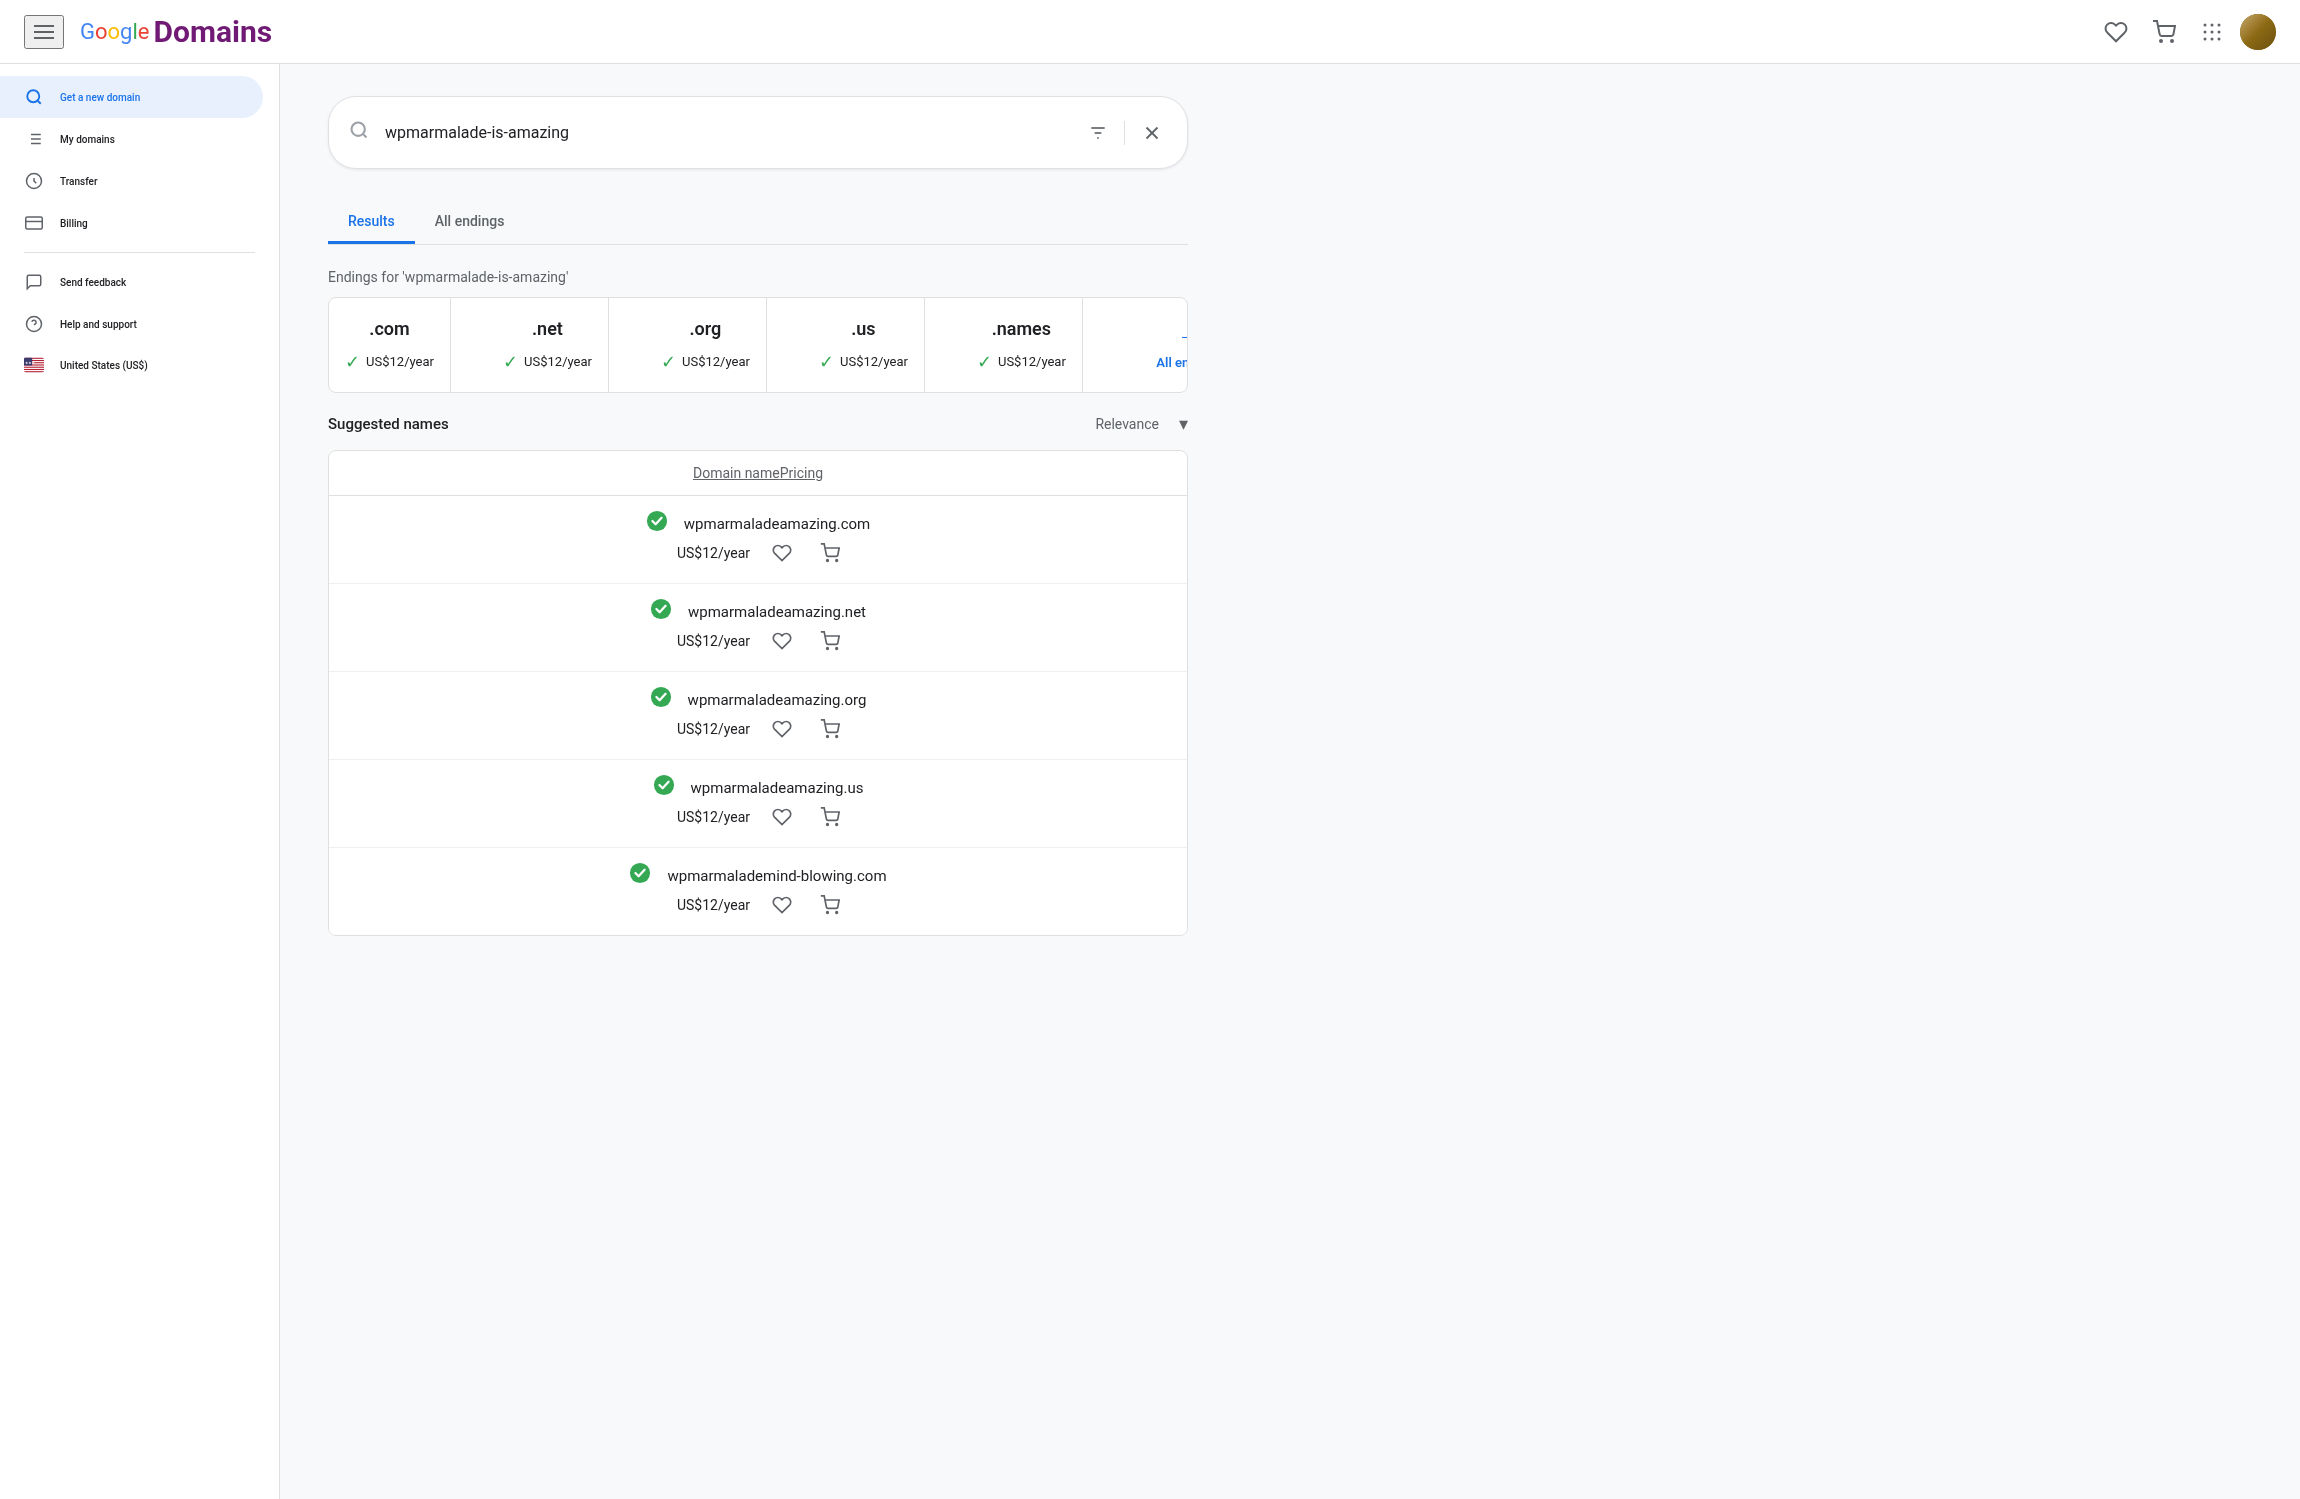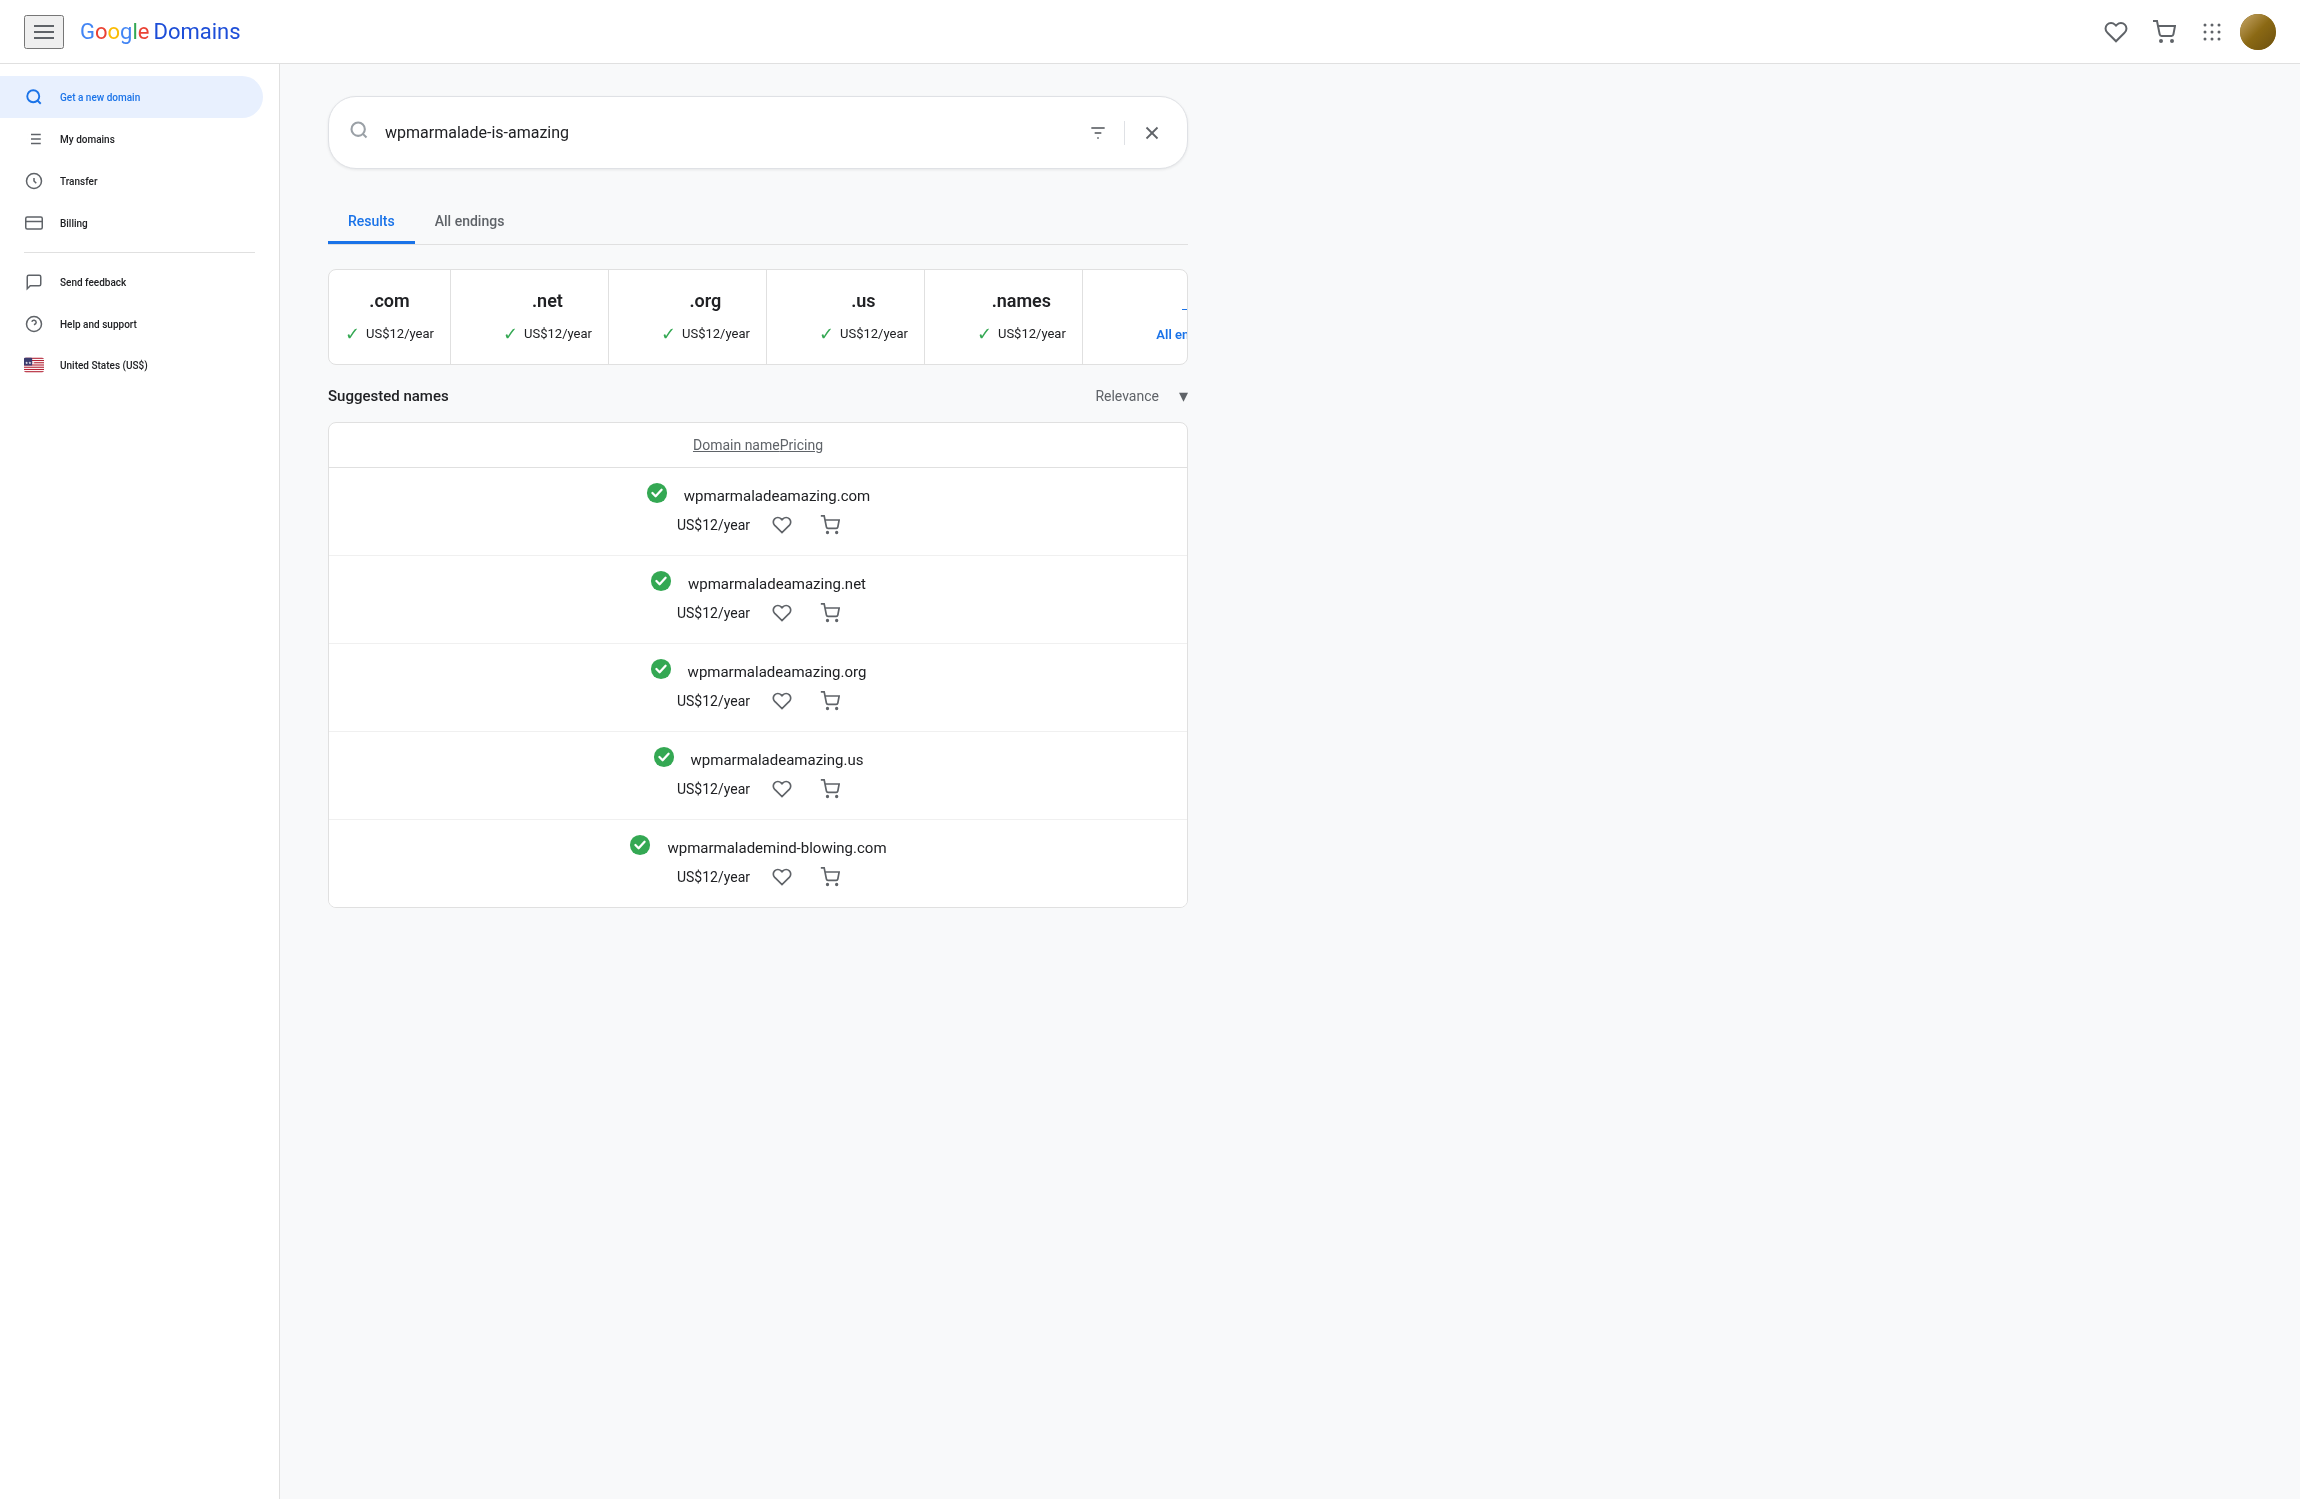--- a/index.html
+++ b/index.html
@@ -8,21 +8,21 @@
     
     .header {
       display: flex; align-items: center; justify-content: space-between;
       background: #fff; border-bottom: 1px solid #e0e0e0;
       padding: 0 24px; height: 64px; position: sticky; top: 0; z-index: 100;
     }
     .header-left { display: flex; align-items: center; gap: 16px; }
     .hamburger-icon { cursor: pointer; display: flex; flex-direction: column; gap: 4px; padding: 8px; }
     .hamburger-icon span { display: block; width: 20px; height: 2px; background: #5f6368; }
     .logo { display: flex; align-items: center; gap: 4px; text-decoration: none; }
-    .logo-text { font-size: 22px; font-weight: 400; color: #1d4ed8; }
+    .logo-text { font-size: 30px; font-weight: 700; color: #701a75; }
     .logo-google { display: flex; }
     .header-right { display: flex; align-items: center; gap: 8px; }
     .header-icon-btn {
       background: none; border: none; cursor: pointer; padding: 8px;
       border-radius: 50%; display: flex; align-items: center; justify-content: center;
       color: #5f6368;
     }
     .avatar { width: 36px; height: 36px; border-radius: 50%; background: #8B6914; overflow: hidden; cursor: pointer; }
     .avatar-img { width: 100%; height: 100%; object-fit: cover; background: linear-gradient(135deg, #c9a96e, #8B6914); border-radius: 50%; }
 
@@ -312,20 +312,21 @@
         </button>
       </div>
     </div>
 
     <div class="tabs">
       <div class="tab active">Results</div>
       <div class="tab">All endings</div>
     </div>
     <hr class="tabs-divider">
 
+    <p class="endings-label">Endings for 'wpmarmalade-is-amazing'</p>
 
     <div class="endings-grid">
 
       <div class="ending-card">
         <div class="ending-tld">.com</div>
         <div class="ending-price">
           <span class="check-icon">✓</span>
           <span>US$12/year</span>
         </div>
       </div>

